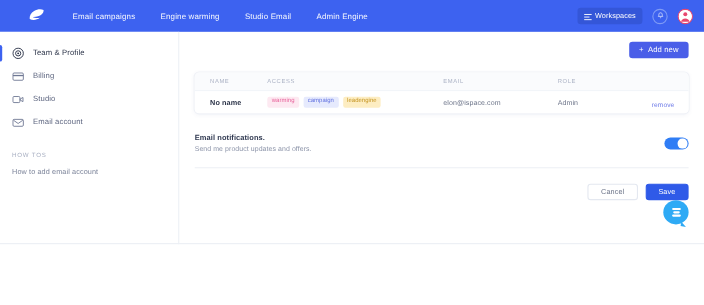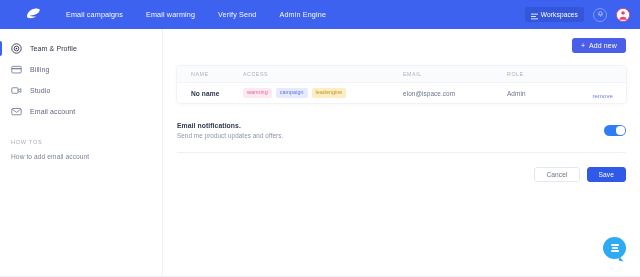--- a/index.html
+++ b/index.html
@@ -13,21 +13,21 @@
   body {
     font-family: "Liberation Sans", sans-serif;
     background: #ffffff;
     color: #3b4559;
     -webkit-font-smoothing: antialiased;
   }
 
   #app {
     position: relative;
     width: 640px;
-    height: 277px;
+    height: 222px;
     background: #ffffff;
     display: flex;
     flex-direction: column;
   }
 
   
   .topnav {
     height: 29px;
     background: #3d62f0;
     display: flex;
@@ -408,22 +408,22 @@
   <div class="topnav">
 
     <div class="logo">
       <svg width="18" height="16" viewBox="0 0 18 16">
         <path d="M15.6 2.2C13.4 1.0 9.8 1.3 7.0 3.0 4.2 4.7 2.6 7.6 3.0 10.2c2.7 1.6 6.6 1.1 9.3-1.0-2.4 0.5-5.0 0.2-6.6-0.8 2.9 0.2 6.3-0.6 8.3-2.4 1.2-1.1 1.8-2.5 1.6-3.8z" fill="#ffffff"></path>
       </svg>
     </div>
 
     <div class="nav-links">
       <div class="nav-link">Email campaigns</div>
-      <div class="nav-link">Email warming</div>
-      <div class="nav-link">Verify Send</div>
+      <div class="nav-link">Engine warming</div>
+      <div class="nav-link">Studio Email</div>
       <div class="nav-link">Admin Engine</div>
     </div>
 
     <div class="nav-right">
 
       <div class="workspaces-btn">
         <span>
           <svg width="7" height="7" viewBox="0 0 10 10">
             <rect x="0" y="1" width="10" height="1.2" fill="#ffffff"></rect>
             <rect x="0" y="4.4" width="7" height="1.2" fill="#ffffff"></rect>

